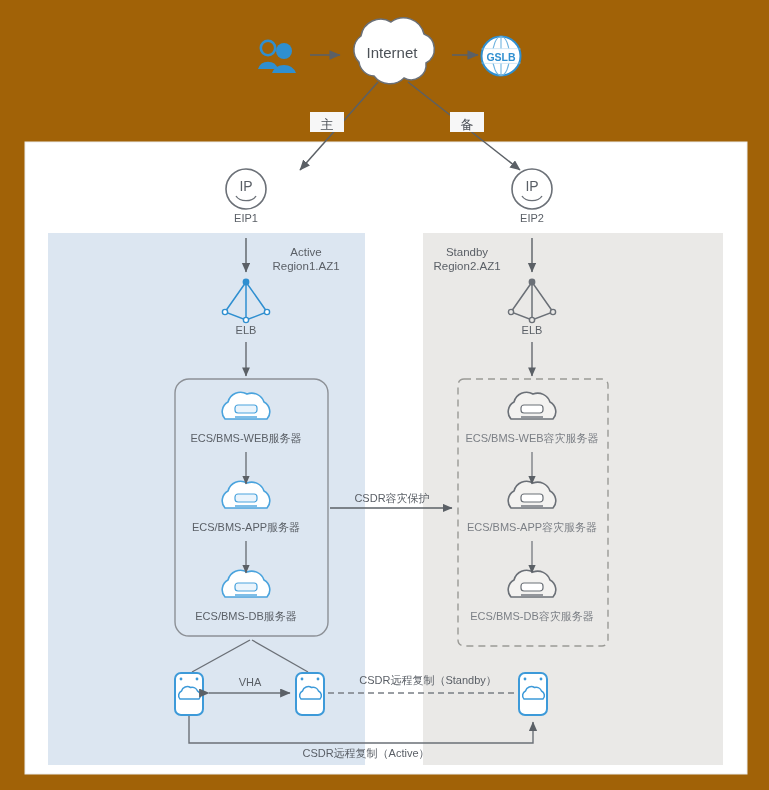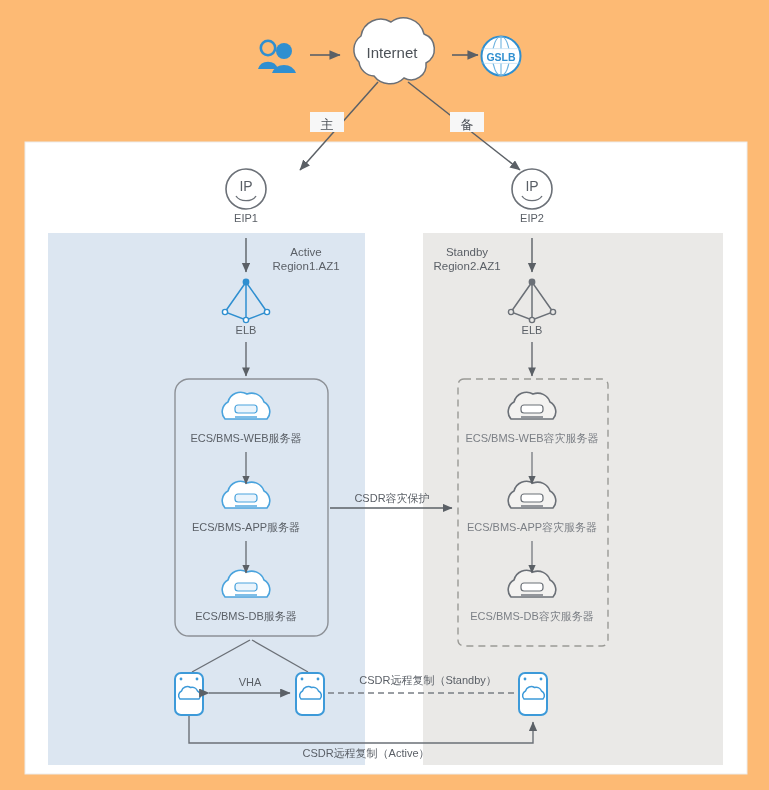--- a/index.html
+++ b/index.html
@@ -1,17 +1,17 @@
 <!DOCTYPE html>
 <html><head>
 <meta charset="utf-8">
 <style>
   html,body{margin:0;padding:0;background:#f7f7f7;}
   body{width:769px;height:790px;font-family:"Liberation Sans","DejaVu Sans",sans-serif;}
-  #root{position:relative;width:769px;height:790px;overflow:hidden;background:#fdba74;}
+  #root{position:relative;width:769px;height:790px;overflow:hidden;background:#a16207;}
   svg#scene{position:absolute;left:0;top:0;width:769px;height:790px;}
   .lbl{font-family:"Liberation Sans","DejaVu Sans",sans-serif;}
 </style>
 </head>
 <body>
 
 <div id="root">
 <svg id="scene" viewBox="0 0 769 790" xmlns="http://www.w3.org/2000/svg">
   <defs>
     <marker id="arrow" markerWidth="8" markerHeight="8" refX="6.6" refY="3" orient="auto">

